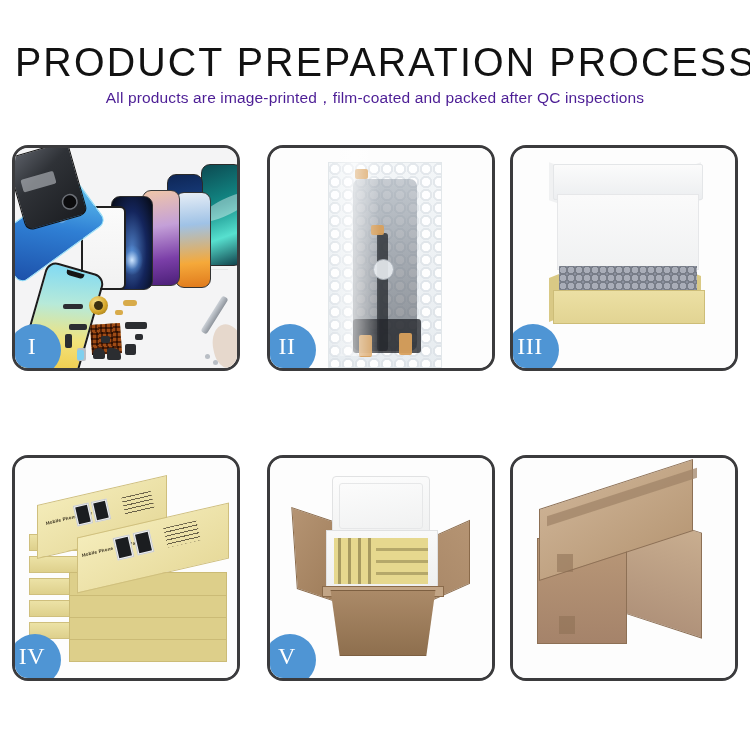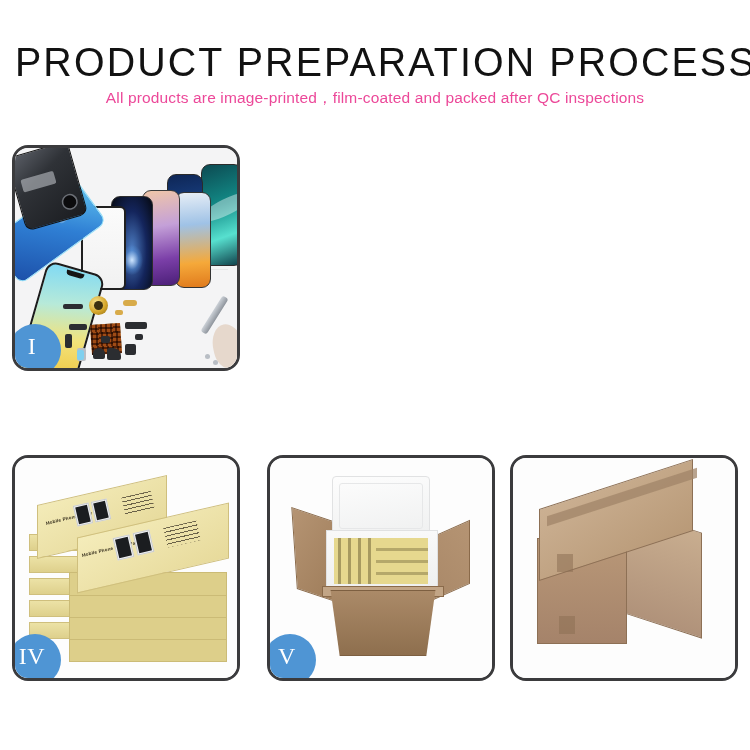--- a/index.html
+++ b/index.html
@@ -37,21 +37,21 @@
   }
   #page-subtitle {
     position: absolute;
     left: 0; top: 88px;
     width: 750px;
     text-align: center;
     font-size: 15.5px;
     line-height: 20px;
     font-weight: 400;
     letter-spacing: 0.15px;
-    color: #ec4899;
+    color: #4c1d95;
     white-space: nowrap;
   }
 
   
   #panel-grid {
     position: absolute;
     left: 12px;
     top: 145px;
     width: 726px;
     height: 536px;
@@ -469,21 +469,52 @@
       <div class="pt" style="left:92px;top:200px;width:14px;height:12px;border-radius:2px 8px 2px 2px;"></div>
       <div class="pt" style="left:110px;top:196px;width:11px;height:11px;"></div>
       <div class="pt light" style="left:190px;top:206px;width:5px;height:5px;border-radius:50%;"></div>
       <div class="pt light" style="left:198px;top:212px;width:5px;height:5px;border-radius:50%;"></div>
       <div class="pt" style="left:86px;top:188px;width:9px;height:7px;"></div>
       <div class="pt" style="left:120px;top:186px;width:8px;height:6px;"></div>
     </div>
     <div class="badge">I</div>
   </div>
 
-
+  <div class="panel r0 c1">
+    <div class="photo">
+      <div class="p2-bg"></div>
+      <div class="p2-bag">
+        <span class="p2-part"></span>
+        <span class="p2-flex"></span>
+        <span class="p2-conn"></span>
+        <span class="p2-tab" style="left:26px;top:6px;height:10px;"></span>
+        <span class="p2-tab" style="left:42px;top:62px;height:10px;"></span>
+        <span class="p2-dark-base"></span>
+        <span class="p2-tab" style="left:30px;bottom:10px;"></span>
+        <span class="p2-tab" style="left:70px;bottom:12px;"></span>
+      </div>
+      <div class="p2-sheen"></div>
+    </div>
+    <div class="badge">II</div>
+  </div>
+
+  <div class="panel r0 c2">
+    <div class="photo">
+      <div class="p3-bg"></div>
+      <div class="p3-lid-l"></div>
+      <div class="p3-lid-r"></div>
+      <div class="p3-lid"></div>
+      <div class="p3-inner-foam"></div>
+      <div class="p3-box-left"></div>
+      <div class="p3-box-right"></div>
+      <div class="p3-wrap"></div>
+      <div class="p3-box-front"></div>
+    </div>
+    <div class="badge">III</div>
+  </div>
 
   <div class="panel r1 c0">
     <div class="photo">
       <div class="p4-bg"></div>
       <div class="p4-stack">
 
         <div class="bx p4-rl" style="top:58px;"></div>
         <div class="bx p4-rl" style="top:80px;"></div>
         <div class="bx p4-rl" style="top:102px;"></div>
         <div class="bx p4-rl" style="top:124px;"></div>

